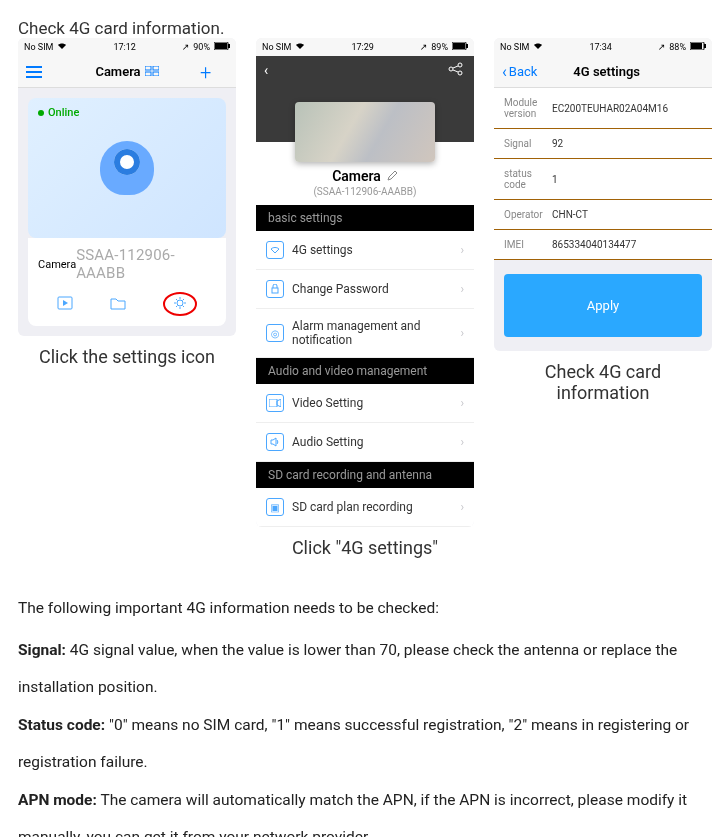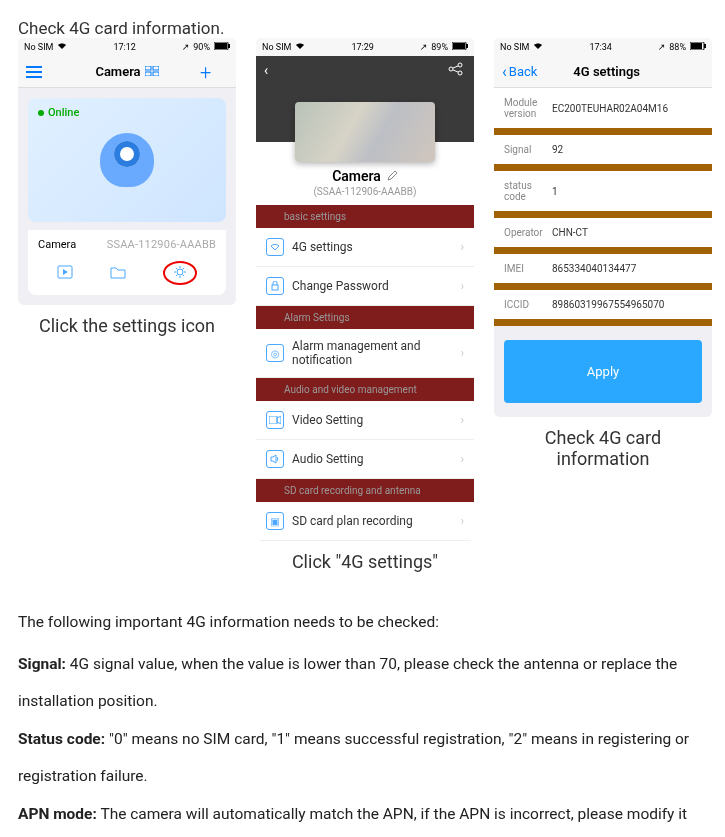--- a/index.html
+++ b/index.html
@@ -54,46 +54,46 @@
     font-size: 13px;
   }
   .navbar .nav-center { font-weight: 600; display: flex; gap: 4px; align-items: center; }
   .navbar .nav-left, .navbar .nav-right { min-width: 28px; display: flex; align-items: center; gap: 2px; }
   .blue { color: #007aff; }
   
   .p1-body { padding: 10px; }
   .cam-card {
     background: linear-gradient(135deg,#e0f0ff,#cfe5ff);
     border-radius: 8px;
-    height: 124px;
+    height: 140px;
     position: relative;
     display: flex;
     align-items: center;
     justify-content: center;
-    margin-bottom: 8px;
+    margin-bottom: 0;
   }
   .cam-card .online {
     position: absolute; top: 8px; left: 10px;
     color: #0a0; font-size: 11px; font-weight: 500;
     display: flex; align-items: center; gap: 4px;
   }
   .cam-card .online::before { content:''; width:6px; height:6px; background:#0a0; border-radius:50%; display:inline-block; }
   .cam-icon {
     width: 54px; height: 54px; background:#69aaff; border-radius: 50% 50% 45% 45%;
     position: relative;
   }
   .cam-icon::after {
     content:''; position:absolute; left:50%; top:38%; transform:translate(-50%,-50%);
     width:26px; height:26px; background:#fff; border-radius:50%; box-shadow: inset 0 0 0 6px #2b7de0;
   }
   .cam-bar {
     background:#fff; border-radius:8px; padding:8px 10px; margin-top:0; border-top-left-radius:0; border-top-right-radius:0;
   }
   .cam-bar-row1 { display:flex; justify-content:space-between; align-items:center; font-size:11px; margin-bottom:8px;}
-  .cam-bar-row1 .serial { color:#aaa; font-size:11px; letter-spacing:0.2px;}
+  .cam-bar-row1 .serial { color:#aaa; font-size:15px; letter-spacing:0.2px;}
   .cam-bar-row2 { display:flex; justify-content:space-around; align-items:center; padding:2px 0;}
   .cam-bar-row2 .ic { color:#4ba7ff; font-size:14px; }
   .red-circle {
     border:2px solid #e00; border-radius:50%; width:34px; height:24px; display:flex; align-items:center; justify-content:center;
   }
   
   .p2-body { display:flex; flex-direction:column; }
   .p2-hdr {
     background:#3a3a3a; height:86px; position:relative; display:flex; align-items:flex-end; justify-content:center;
   }
@@ -104,34 +104,34 @@
   .p2-hdr .share { right:10px; }
   .preview {
     width:140px; height:60px;
     background:linear-gradient(120deg,#b8c2b8 0%,#d7d3c7 40%,#bcbfc5 60%,#d0c6bd 100%);
     border-radius:4px; margin-bottom:-20px;
     box-shadow:0 2px 6px rgba(0,0,0,0.3);
   }
   .p2-title { background:#fff; text-align:center; padding:26px 0 8px; }
   .p2-title .cam-name { font-size:14px; font-weight:600; display:inline-flex; align-items:center; gap:6px;}
   .p2-title .serial { color:#999; font-size:10px; margin-top:2px;}
-  .section-hdr { font-size:10px; color:#999; padding:6px 28px; background:#7f1d1d; }
+  .section-hdr { font-size:12px; color:#999; padding:6px 12px; background:#000000; }
   .row {
     background:#fff; border-bottom:1px solid #eee; padding:10px 10px;
     display:flex; align-items:center; gap:8px; font-size:12px;
   }
   .row .row-icon {
     width:18px; height:18px; border:1px solid #4ba7ff; border-radius:3px; color:#4ba7ff;
     display:flex; align-items:center; justify-content:center; font-size:10px; flex-shrink:0;
   }
   .row .row-label { flex:1; color:#333;}
   .row .chev { color:#c7c7cc; }
   
   .p3-body { background:#fff; }
-  .kv { display:flex; padding:9px 10px; border-bottom:7px solid #a16207; font-size:10px; align-items:center;}
+  .kv { display:flex; padding:9px 10px; border-bottom:1px solid #a16207; font-size:10px; align-items:center;}
   .kv .k { width:48px; color:#888; flex-shrink:0; line-height:1.1;}
   .kv .v { color:#333; word-break:break-all;}
   .kv .v.linkish { color:#007aff; }
   .apply-wrap { padding:14px 10px; background:#efeff4;}
   .apply-btn {
     background:#2aa8ff; color:#fff; text-align:center; padding:24px 0; border-radius:4px; font-size:13px;
   }
   
   .caption { font-size:18px; color:#333; margin-top:10px; text-align:center; max-width:180px;}
   
@@ -286,21 +286,20 @@
           <span class="row-icon">
               <svg width="8" height="10" viewBox="0 0 8 10">
                 <rect x="1" y="4" width="6" height="5" fill="none" stroke="#4ba7ff"></rect>
                 <path d="M2 4V2a2 2 0 014 0v2" fill="none" stroke="#4ba7ff"></path>
               </svg>
             </span>
           <span class="row-label">Change Password</span>
           <span class="chev">›</span>
         </div>
 
-        <div class="section-hdr">Alarm Settings</div>
         <div class="row">
           <span class="row-icon">◎</span>
           <span class="row-label">Alarm management and notification</span>
           <span class="chev">›</span>
         </div>
 
         <div class="section-hdr">Audio and video management</div>
         <div class="row">
           <span class="row-icon">
               <svg width="12" height="8" viewBox="0 0 12 8">
@@ -375,24 +374,20 @@
             <span class="v">1</span>
           </div>
         <div class="kv">
             <span class="k">Operator</span>
             <span class="v">CHN-CT</span>
           </div>
         <div class="kv">
             <span class="k">IMEI</span>
             <span class="v">865334040134477</span>
           </div>
-        <div class="kv">
-            <span class="k">ICCID</span>
-            <span class="v">89860319967554965070</span>
-          </div>
         <div class="apply-wrap">
           <div class="apply-btn">Apply</div>
         </div>
       </div>
     </div>
     <div class="caption">Check 4G card information</div>
   </div>
 
 </div>
 

